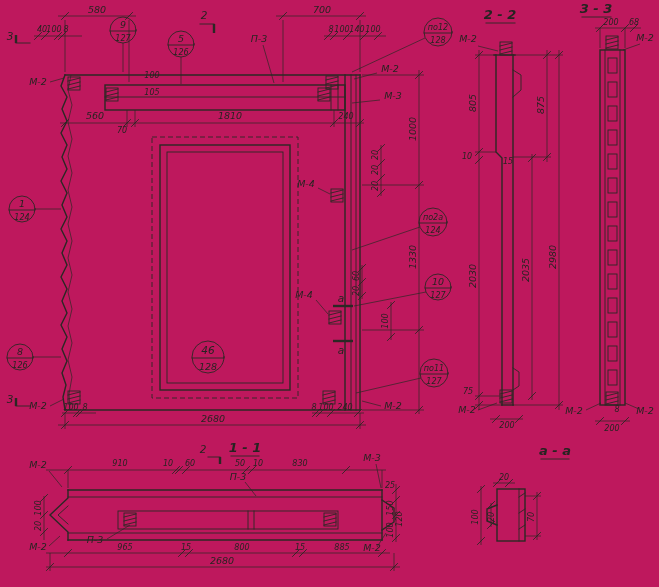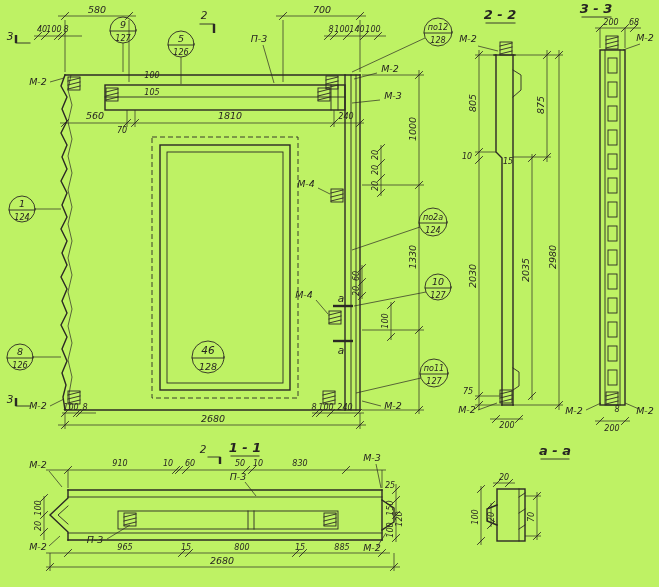--- a/index.html
+++ b/index.html
@@ -1,16 +1,16 @@
 <!DOCTYPE html>
 <html><head>
 <meta charset="utf-8">
 <style>
   html,body{margin:0;padding:0;background:#e8e6e1}
-  .sheet{position:relative;width:659px;height:587px;background:#bef264;overflow:hidden}
+  .sheet{position:relative;width:659px;height:587px;background:#be185d;overflow:hidden}
   svg{display:block}
   .s{stroke:#2b2824;fill:none;stroke-width:1.4;stroke-linecap:square}
   .t{stroke:#2b2824;fill:none;stroke-width:.9;stroke-linecap:square}
   .dl{stroke:#2b2824;fill:none;stroke-width:.7}
   .dsh{stroke:#2b2824;fill:none;stroke-width:.9;stroke-dasharray:5 3}
   .th{stroke:#2b2824;fill:none;stroke-width:2.4}
   text{font-family:"DejaVu Sans",sans-serif;font-style:italic;fill:#262421;text-anchor:middle}
   .d8{font-size:8px}
   .d9{font-size:9.5px}
   .d10{font-size:10.5px}

